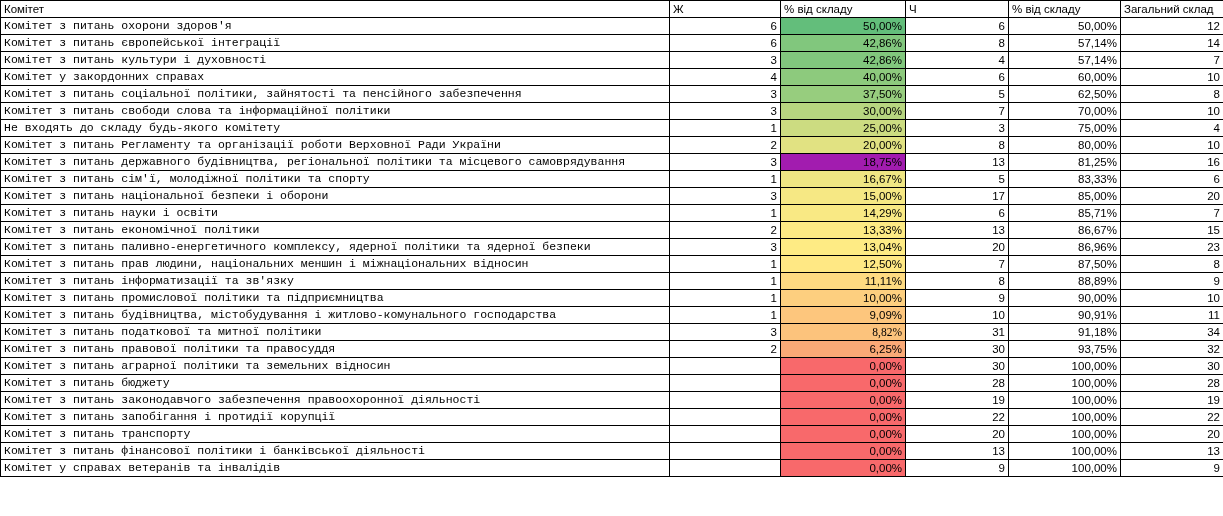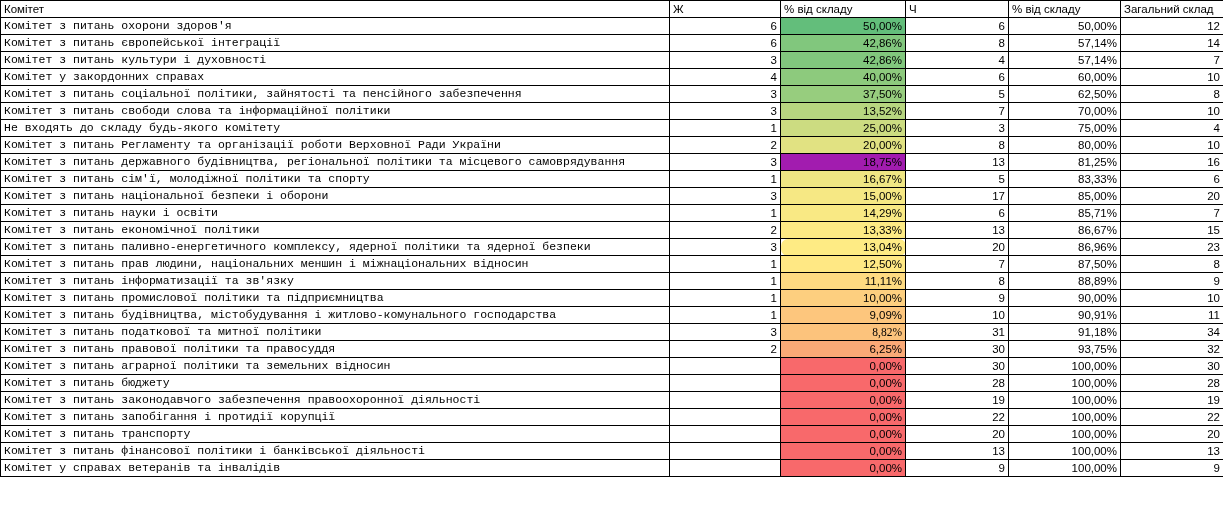--- a/index.html
+++ b/index.html
@@ -103,21 +103,21 @@
           <td class="align-left">Комітет з питань соціальної політики, зайнятості та пенсійного забезпечення</td>
           <td class="align-right">3</td>
           <td class="align-right" style="background: rgb(151, 205, 126); padding-left: 32px;">37,50%</td>
           <td class="align-right">5</td>
           <td class="align-right">62,50%</td>
           <td class="align-right">8</td>
         </tr>
         <tr>
           <td class="align-left">Комітет з питань свободи слова та інформаційної політики</td>
           <td class="align-right">3</td>
-          <td class="align-right" style="background: rgb(183, 214, 128);">13,52%</td>
+          <td class="align-right" style="background: rgb(183, 214, 128);">30,00%</td>
           <td class="align-right">7</td>
           <td class="align-right">70,00%</td>
           <td class="align-right">10</td>
         </tr>
         <tr>
           <td class="align-left">Не входять до складу будь-якого комітету</td>
           <td class="align-right">1</td>
           <td class="align-right" style="background: rgb(204, 220, 129); padding-left: 16px;">25,00%</td>
           <td class="align-right">3</td>
           <td class="align-right">75,00%</td>
@@ -167,21 +167,21 @@
           <td class="align-left">Комітет з питань економічної політики</td>
           <td class="align-right">2</td>
           <td class="align-right" style="background: rgb(253, 234, 132);">13,33%</td>
           <td class="align-right">13</td>
           <td class="align-right">86,67%</td>
           <td class="align-right">15</td>
         </tr>
         <tr>
           <td class="align-left">Комітет з питань паливно-енергетичного комплексу, ядерної політики та ядерної безпеки</td>
           <td class="align-right">3</td>
-          <td class="align-right" style="background: rgb(254, 235, 132); border-radius: 7px;">13,04%</td>
+          <td class="align-right" style="background: rgb(254, 235, 132);">13,04%</td>
           <td class="align-right">20</td>
           <td class="align-right">86,96%</td>
           <td class="align-right">23</td>
         </tr>
         <tr>
           <td class="align-left">Комітет з питань прав людини, національних меншин і міжнаціональних відносин</td>
           <td class="align-right">1</td>
           <td class="align-right" style="background: rgb(255, 232, 132);">12,50%</td>
           <td class="align-right">7</td>
           <td class="align-right">87,50%</td>

